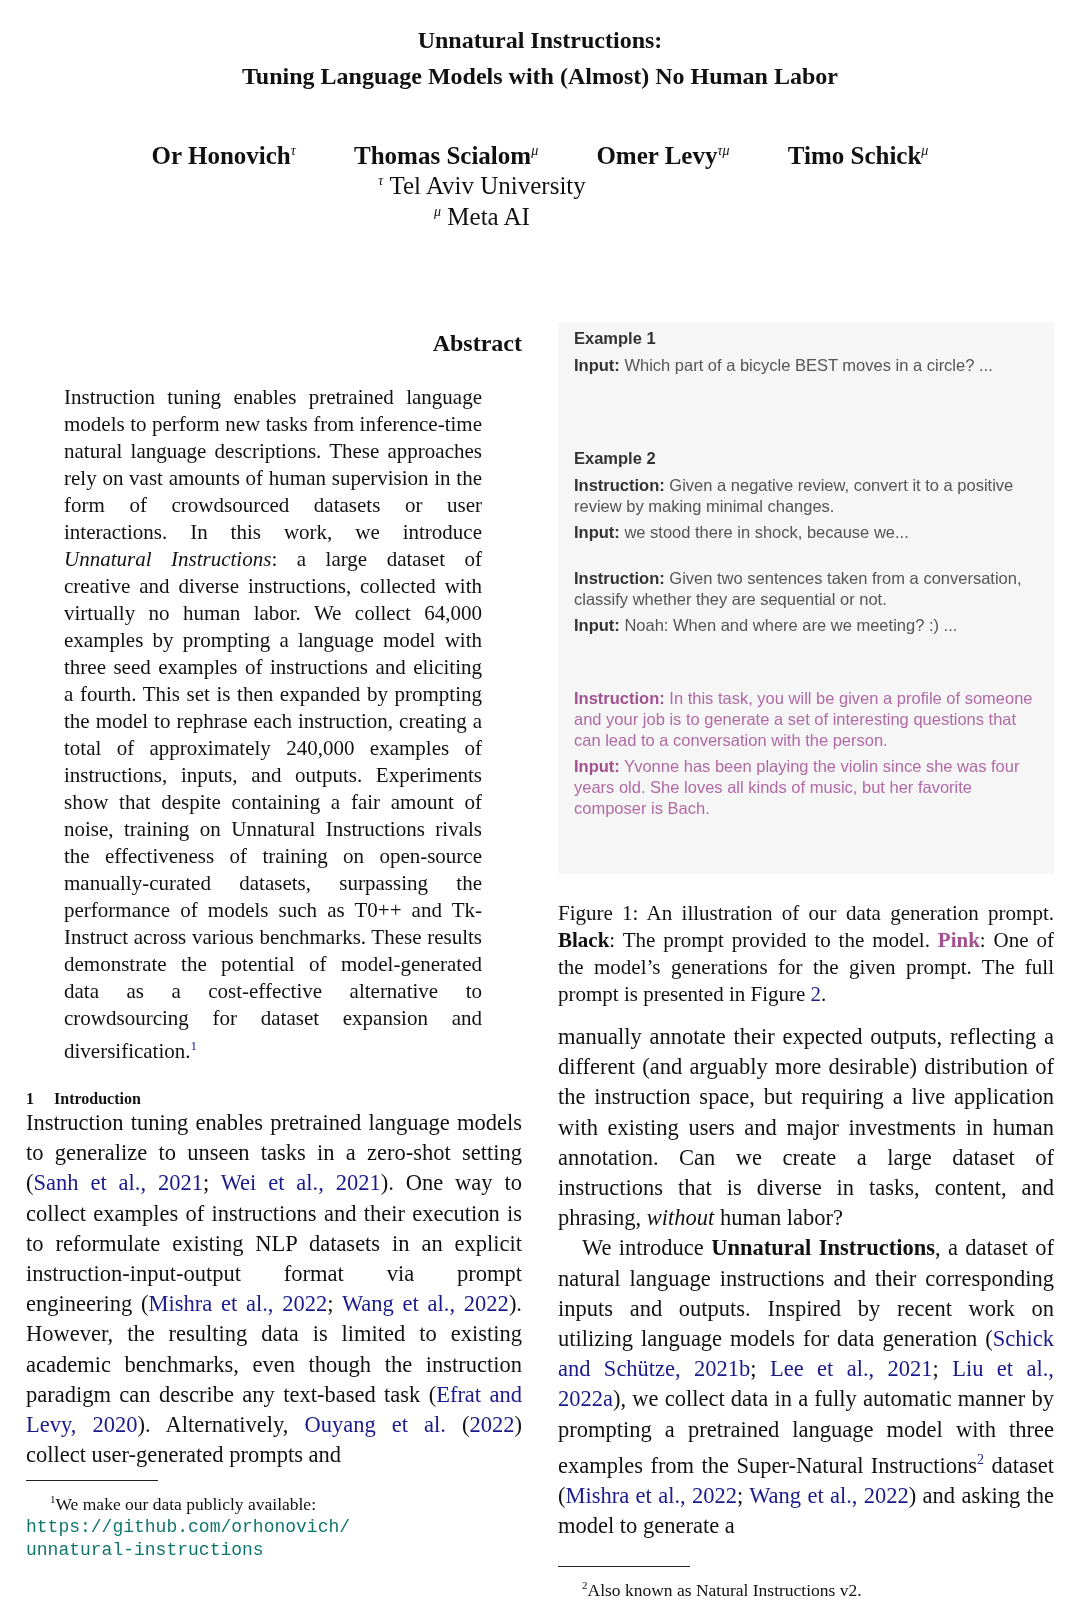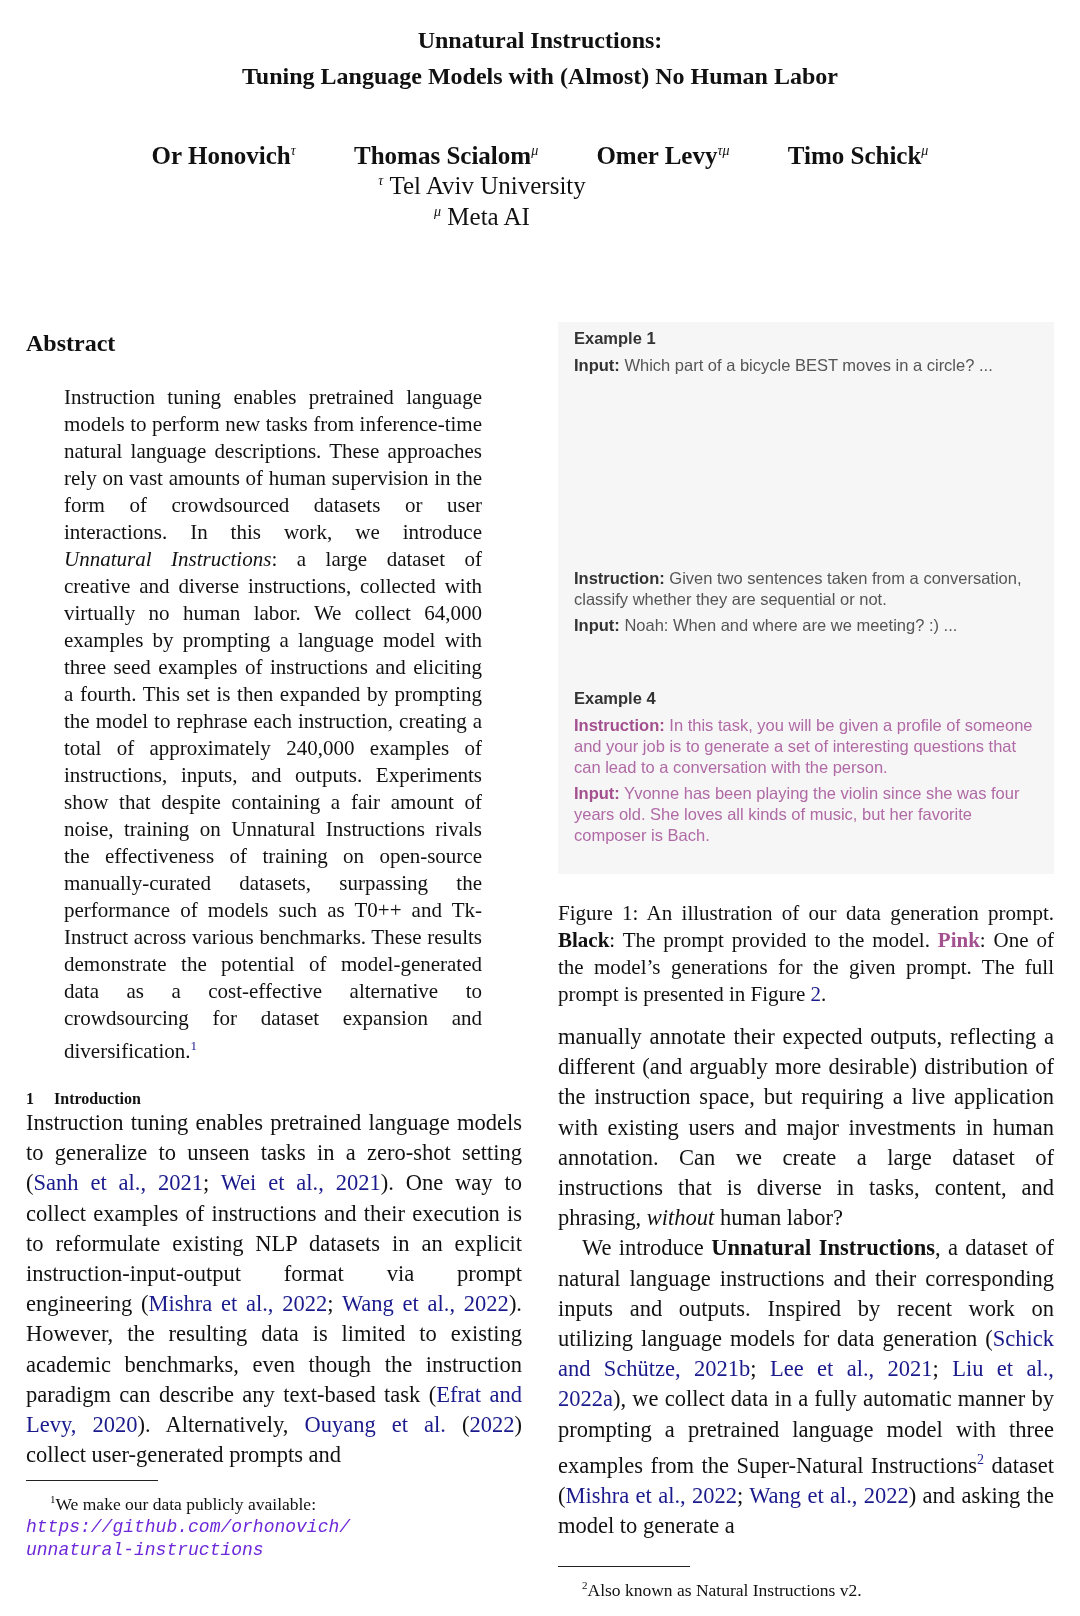--- a/index.html
+++ b/index.html
@@ -8,21 +8,21 @@
   .title { position:absolute; left:0; width:1080px; text-align:center; font-weight:bold;
            font-size:24px; line-height:36px; top:22px; }
   .authors { position:absolute; top:142px; left:0; width:1080px; text-align:center;
              font-size:25px; font-weight:bold; }
   .authors span { display:inline-block; margin:0 26px; }
   .authors sup, .aff sup { font-style:italic; font-weight:normal; font-size:14px; }
   .aff { position:absolute; left:0; width:964px; text-align:center; font-size:25px; }
   .col { position:absolute; }
   .left-col { left:26px; width:496px; }
   .right-col { left:558px; width:496px; }
-  .abs-head { position:absolute; top:330px; left:26px; width:496px; text-align:left;
+  .abs-head { position:absolute; top:330px; left:26px; width:496px; text-align:right;
               font-weight:bold; font-size:24px; }
   .abs-body { position:absolute; top:384px; left:64px; width:418px; font-size:21px;
               line-height:27px; text-align:justify; }
   .sec-head { position:absolute; top:1090px; left:26px; font-size:16px; font-weight:bold; }
   .sec-head .num { margin-right:20px; }
   .body-text { font-size:22.5px; line-height:30.2px; text-align:justify; }
   .cite { color:#1a1a8c; }
   .fig { position:absolute; top:322px; left:558px; width:496px; height:552px; background:#f6f6f6;
          font-family:"Liberation Sans", sans-serif; color:#555; font-size:16.5px; line-height:21px; }
   .ex { position:absolute; left:16px; width:470px; }
@@ -30,21 +30,21 @@
   .ex b { color:#333; }
   .ex p { margin:0 0 5px 0; }
   .ex.pink, .ex.pink b, .ex.pink .ex-title { }
   .ex.pink p { color:#b06aa5; }
   .ex.pink b { color:#a3508f; }
   .caption { position:absolute; top:900px; left:558px; width:496px; font-size:21px;
              line-height:27px; text-align:justify; }
   .pink-word { color:#a3508f; font-weight:bold; }
   .fn-rule { position:absolute; height:1px; background:#222; width:132px; }
   .fn { position:absolute; font-size:17.5px; line-height:23px; }
-  .mono { font-family:"Liberation Mono", monospace; color:#6d28d9; font-size:18px;font-style:italic; }
+  .mono { font-family:"Liberation Mono", monospace; color:#0f766e; font-size:18px; }
 </style>
 </head>
 <body>
 
 <div class="title">
   <div>Unnatural Instructions:</div>
   <div>Tuning Language Models with (Almost) No Human Labor</div>
 </div>
 
 <div class="authors">
@@ -61,26 +61,30 @@
 
 <div class="sec-head"><span class="num">1</span><span>Introduction</span></div>
 
 <div class="col left-col body-text" style="top:1108px"><span>Instruction tuning enables pretrained language models to generalize to unseen tasks in a zero-shot setting (</span><a class="cite">Sanh et al., 2021</a><span>; </span><a class="cite">Wei et al., 2021</a><span>). One way to collect examples of instructions and their execution is to reformulate existing NLP datasets in an explicit instruction-input-output format via prompt engineering (</span><a class="cite">Mishra et al., 2022</a><span>; </span><a class="cite">Wang et al., 2022</a><span>). However, the resulting data is limited to existing academic benchmarks, even though the instruction paradigm can describe any text-based task (</span><a class="cite">Efrat and Levy, 2020</a><span>). Alternatively, </span><a class="cite">Ouyang et al.</a><span> (</span><a class="cite">2022</a><span>) collect user-generated prompts and</span></div>
 
 <div class="fig">
   <div class="ex" style="top:6px">
     <div class="ex-title">Example 1</div>
     <p><b>Input:</b><span> Which part of a bicycle BEST moves in a circle? ...</span></p>
   </div>
+  <div class="ex" style="top:126px">
+    <div class="ex-title">Example 2</div>
+    <p><b>Instruction:</b><span> Given a negative review, convert it to a positive review by making minimal changes.</span></p>
+    <p><b>Input:</b><span> we stood there in shock, because we...</span></p>
+  </div>
   <div class="ex" style="top:246px">
     <p><b>Instruction:</b><span> Given two sentences taken from a conversation, classify whether they are sequential or not.</span></p>
     <p><b>Input:</b><span> Noah: When and where are we meeting? :) ...</span></p>
   </div>
   <div class="ex pink" style="top:366px">
-    <div class="ex-title">Example 4</div>
     <p><b>Instruction:</b><span> In this task, you will be given a profile of someone and your job is to generate a set of interesting questions that can lead to a conversation with the person.</span></p>
     <p><b>Input:</b><span> Yvonne has been playing the violin since she was four years old. She loves all kinds of music, but her favorite composer is Bach.</span></p>
   </div>
 </div>
 
 <div class="caption"><span>Figure 1: An illustration of our data generation prompt. </span><b>Black</b><span>: The prompt provided to the model. </span><span class="pink-word">Pink</span><span>: One of the model’s generations for the given prompt. The full prompt is presented in Figure </span><a class="cite">2</a><span>.</span></div>
 
 <div class="col right-col body-text" style="top:1022px">
   <div><span>manually annotate their expected outputs, reflecting a different (and arguably more desirable) distribution of the instruction space, but requiring a live application with existing users and major investments in human annotation. Can we create a large dataset of instructions that is diverse in tasks, content, and phrasing, </span><i>without</i><span> human labor?</span></div>
   <div style="text-indent:24px"><span>We introduce </span><b>Unnatural Instructions</b><span>, a dataset of natural language instructions and their corresponding inputs and outputs. Inspired by recent work on utilizing language models for data generation (</span><a class="cite">Schick and Schütze, 2021b</a><span>; </span><a class="cite">Lee et al., 2021</a><span>; </span><a class="cite">Liu et al., 2022a</a><span>), we collect data in a fully automatic manner by prompting a pretrained language model with three examples from the Super-Natural Instructions</span><sup class="cite" style="font-size:14px">2</sup><span> dataset (</span><a class="cite">Mishra et al., 2022</a><span>; </span><a class="cite">Wang et al., 2022</a><span>) and asking the model to generate a</span></div>

